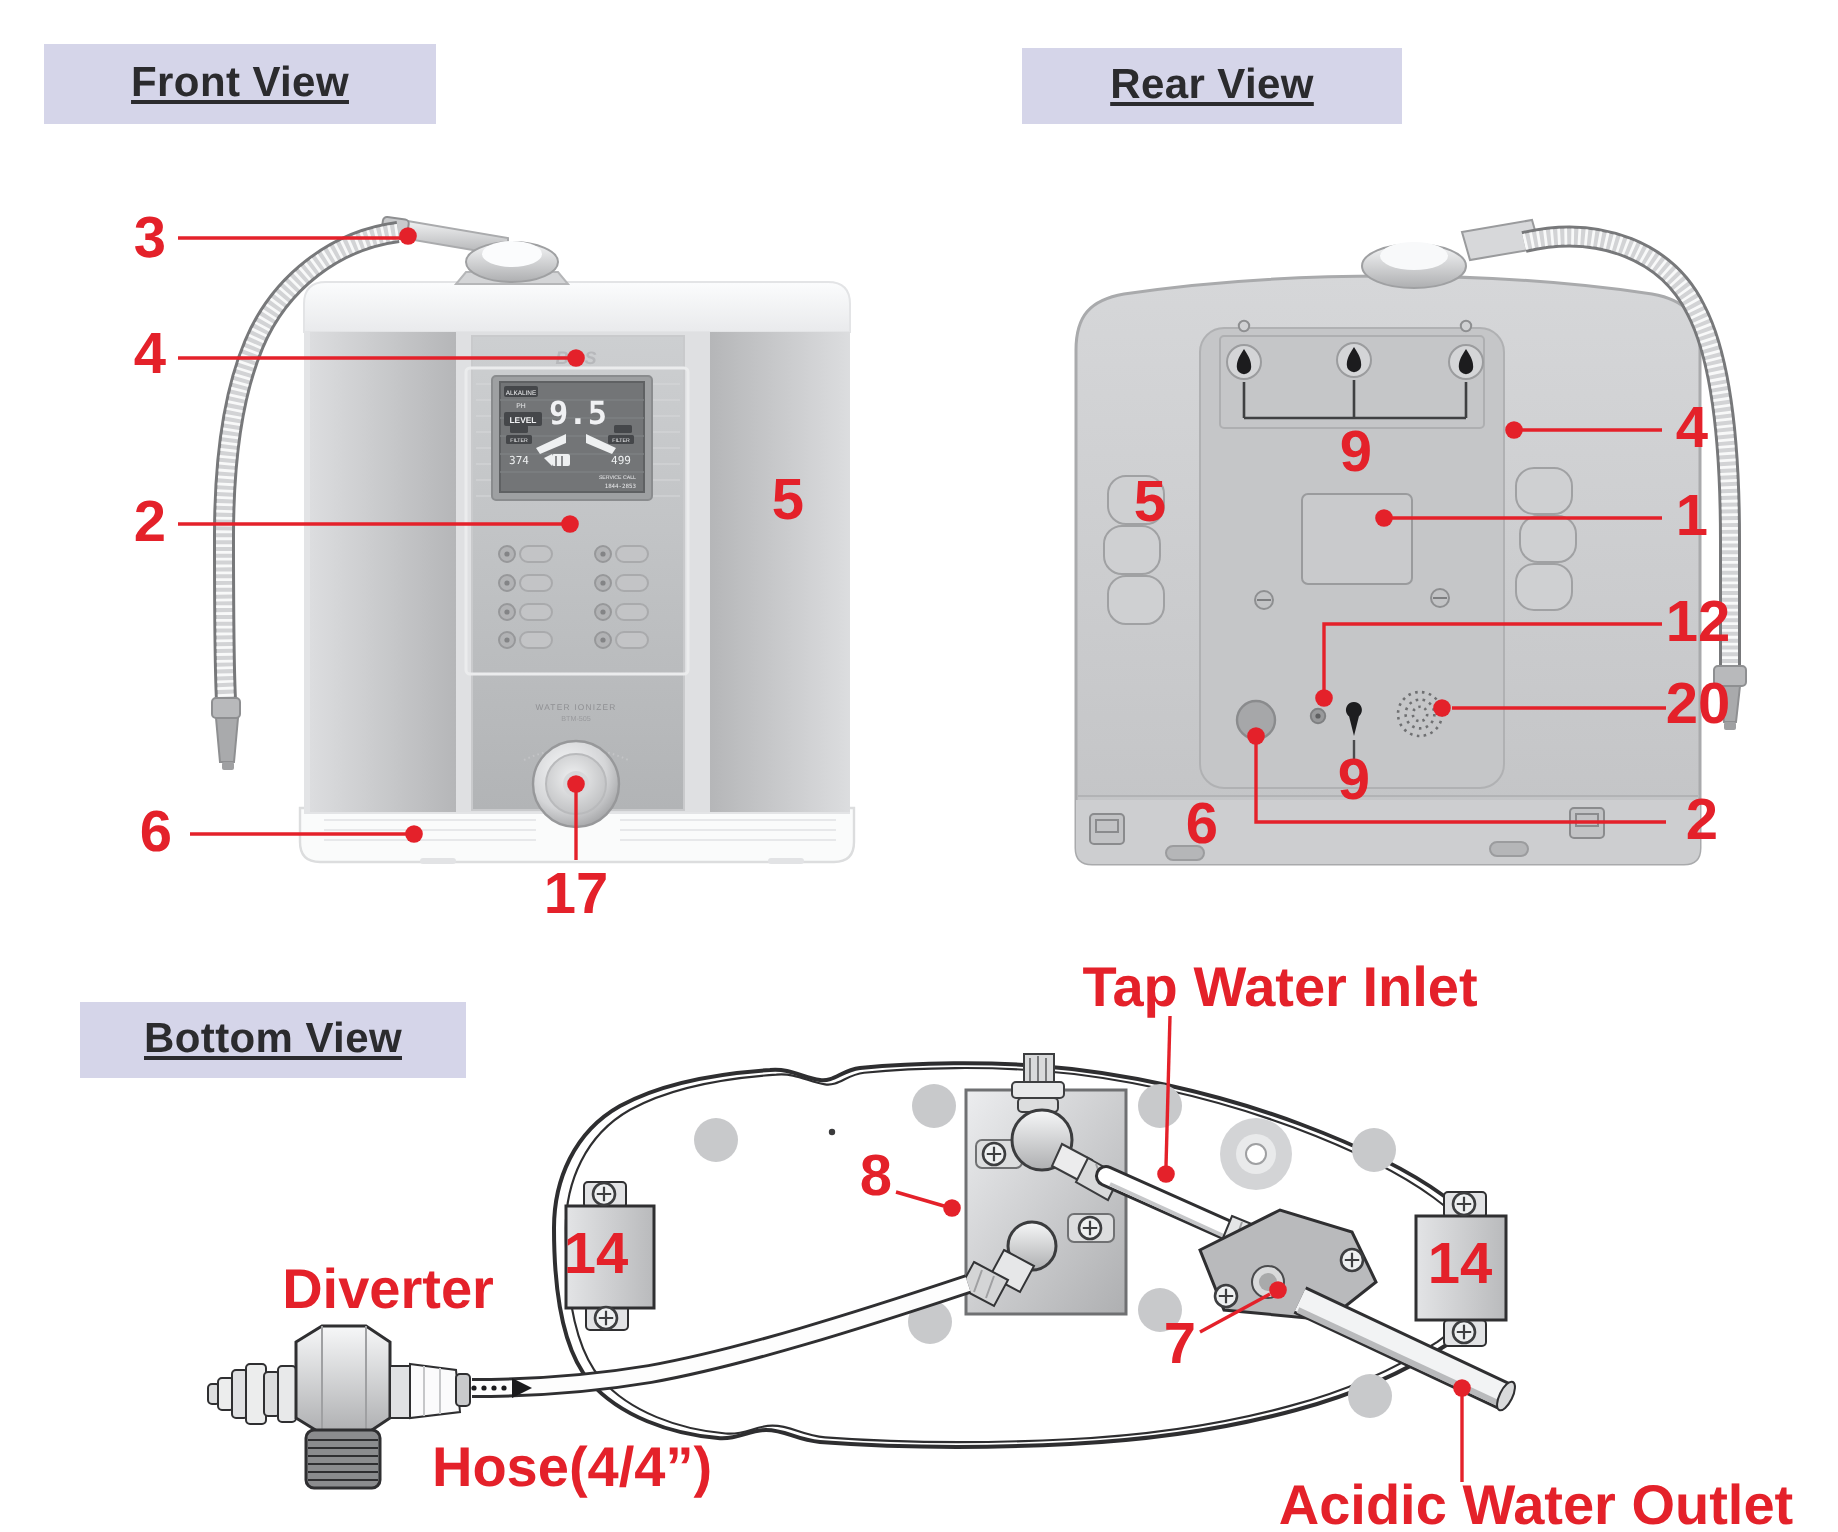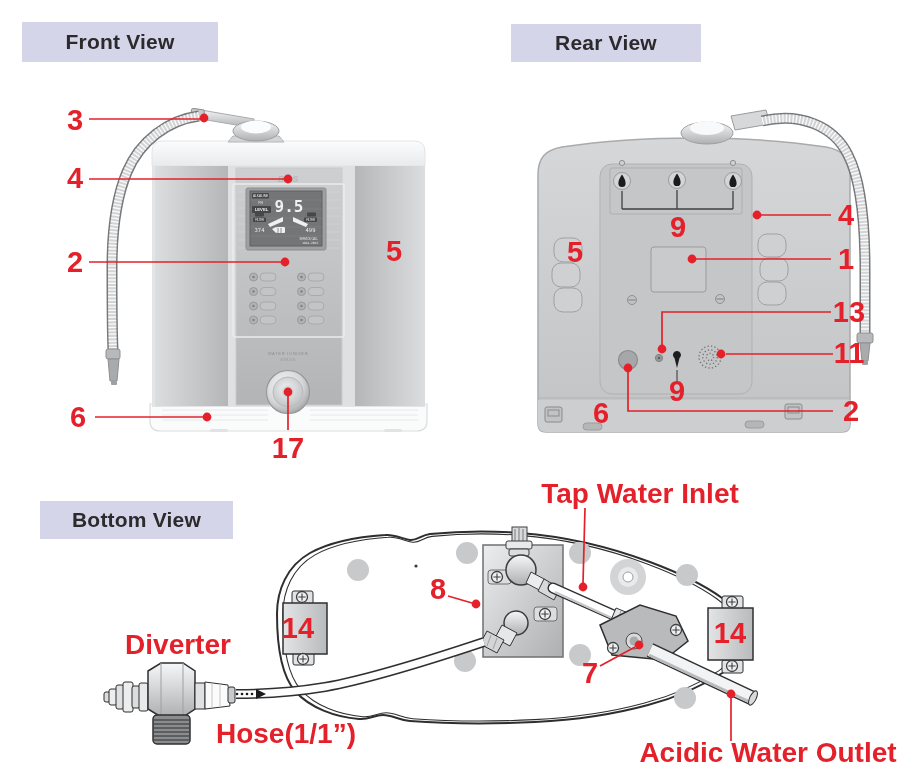--- a/index.html
+++ b/index.html
@@ -1,20 +1,20 @@
 <!DOCTYPE html>
 <html><head>
 <meta charset="utf-8">
 <style>
   html,body{margin:0;padding:0;background:#ffffff;}
   .canvas{position:relative;width:919px;height:766px;background:#ffffff;overflow:hidden;
           font-family:"Liberation Sans",sans-serif;}
   .canvas svg{position:absolute;left:0;top:0;}
   .hdr{position:absolute;background:#d5d5e9;color:#2b2b2e;font-weight:bold;font-size:21px;
-       display:flex;align-items:center;justify-content:center;letter-spacing:.2px;}
+       display:flex;align-items:center;justify-content:center;letter-spacing:.2px;text-decoration:underline;}
   .num,.word{position:absolute;transform:translate(-50%,-50%);color:#e4212a;font-weight:bold;
        white-space:nowrap;line-height:1;}
   .num{font-size:29px;}
   .word{font-size:28px;}
   text{font-family:"Liberation Sans",sans-serif;}
   .lcdmono{font-family:"DejaVu Sans Mono",monospace;}
 </style>
 </head>
 <body>
 
@@ -424,28 +424,28 @@
 <span class="num" style="left:75px;top:178px">4</span>
 <span class="num" style="left:75px;top:262px">2</span>
 <span class="num" style="left:394px;top:251px">5</span>
 <span class="num" style="left:78px;top:417px">6</span>
 <span class="num" style="left:288px;top:448px">17</span>
 
 <span class="num" style="left:678px;top:227px">9</span>
 <span class="num" style="left:846px;top:215px">4</span>
 <span class="num" style="left:575px;top:252px">5</span>
 <span class="num" style="left:846px;top:259px">1</span>
-<span class="num" style="left:849px;top:312px">13</span>
-<span class="num" style="left:849px;top:353px">11</span>
+<span class="num" style="left:849px;top:312px">12</span>
+<span class="num" style="left:849px;top:353px">20</span>
 <span class="num" style="left:677px;top:391px">9</span>
 <span class="num" style="left:601px;top:413px">6</span>
 <span class="num" style="left:851px;top:411px">2</span>
 
 <span class="num" style="left:438px;top:589px">8</span>
 <span class="num" style="left:298px;top:628px">14</span>
 <span class="num" style="left:730px;top:633px">14</span>
 <span class="num" style="left:590px;top:673px">7</span>
 <span class="word" style="left:640px;top:494px">Tap Water Inlet</span>
-<span class="word" style="left:178px;top:645px">Diverter</span>
-<span class="word" style="left:286px;top:734px">Hose(1/1”)</span>
+<span class="word" style="left:194px;top:645px">Diverter</span>
+<span class="word" style="left:286px;top:734px">Hose(4/4”)</span>
 <span class="word" style="left:768px;top:753px">Acidic Water Outlet</span>
 
 </div>
 
 </body></html>

